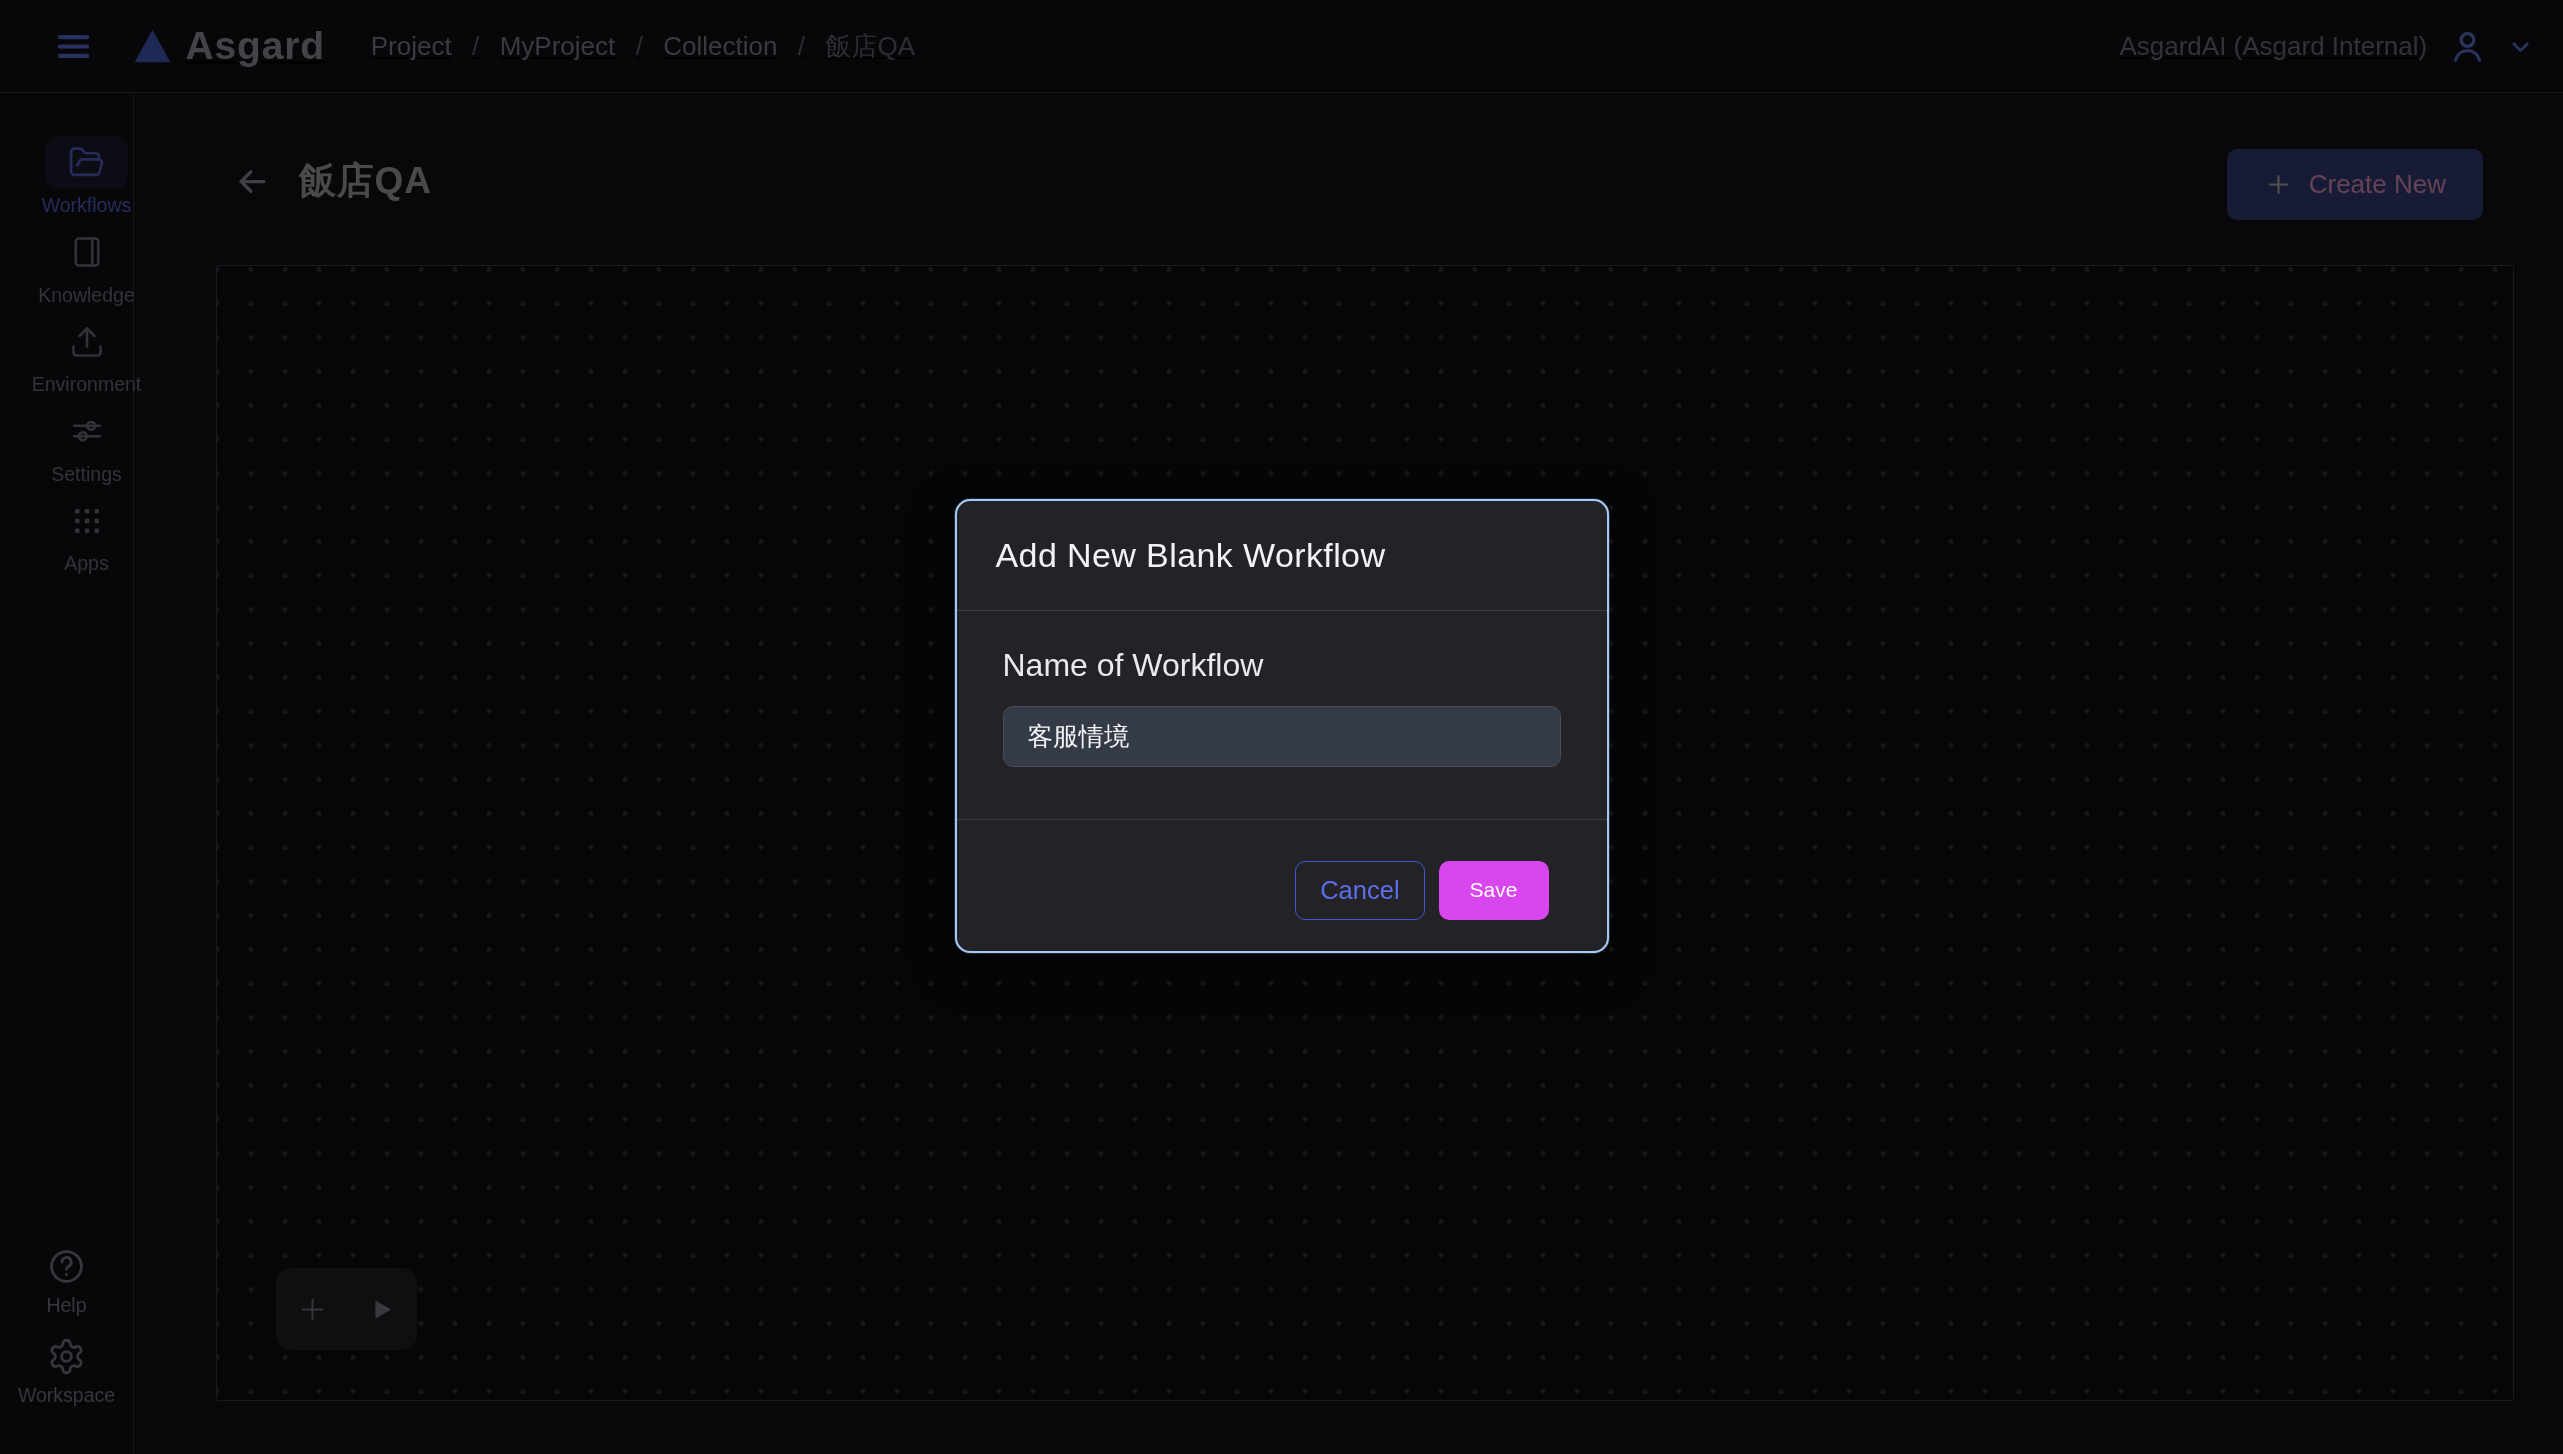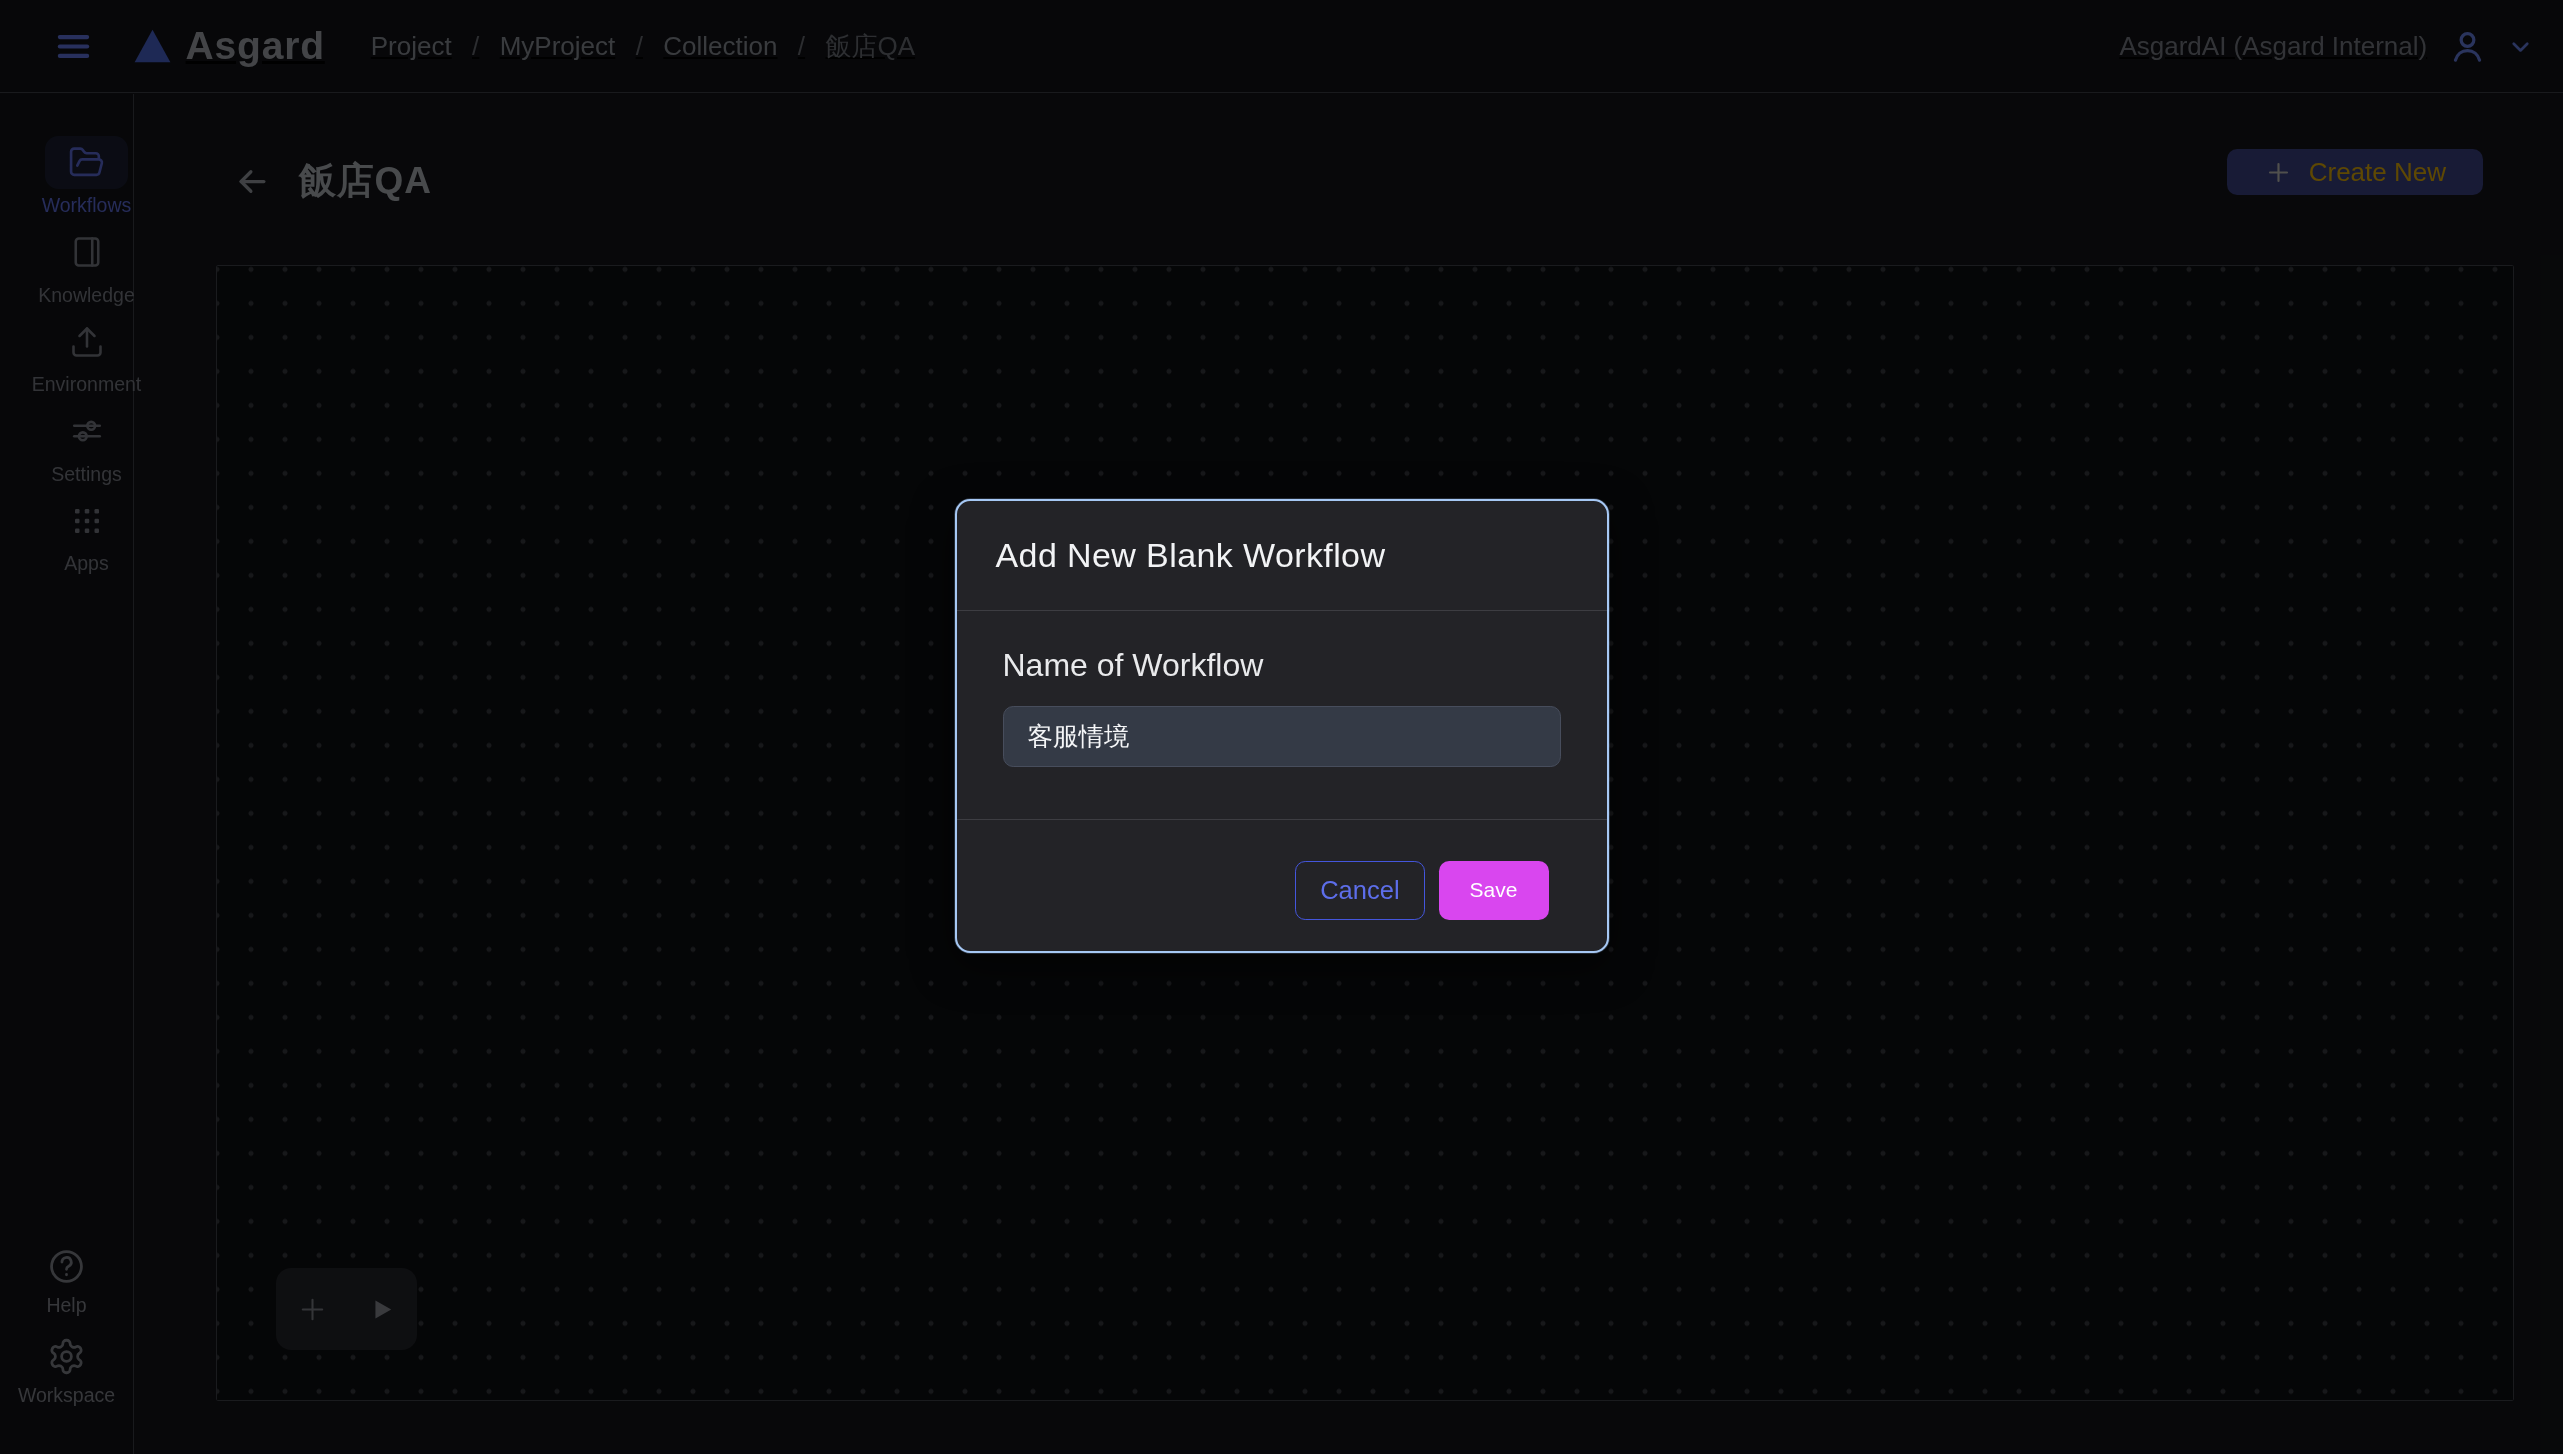--- a/index.html
+++ b/index.html
@@ -47,24 +47,24 @@
   .side-footer .side-label { color:#888a92; }
   .side-footer .side-icon-wrap { height:44px; color:#888a92; }
 
   
   .page-head { position:absolute; left:233px; top:146px; height:70px;
     display:flex; align-items:center; gap:27px; z-index:1; }
   .back-btn { background:none; border:none; cursor:pointer; color:#9da1a9;
     display:flex; align-items:center; }
   .page-title { font-size:37px; font-weight:bold; color:#b4b8bf; letter-spacing:0.8px; }
   .create-btn {
-    position:absolute; right:80px; top:149px; height:46px; padding:0 37px;
+    position:absolute; right:80px; top:149px; height:71px; padding:0 37px;
     display:flex; align-items:center; gap:15.3px;
     background:#3d4488; border:none; border-radius:10.2px;
-    color:#eab308; font-size:26px; cursor:pointer; z-index:1;
+    color:#f9a8d4; font-size:26px; cursor:pointer; z-index:1;
   }
   .create-btn .plus-icon { color:#c9c7c0; display:flex; }
 
   .canvas {
     position:absolute; left:216px; top:265px; width:2298px; height:1136px;
     background-color:#0e0f12;
     background-image:radial-gradient(circle, #3a3c42 2.2px, transparent 2.9px);
     background-size:34px 34px; background-position:17px 20.4px;
     border:0.8px solid #42444c; border-radius:1.7px; z-index:1;
   }

